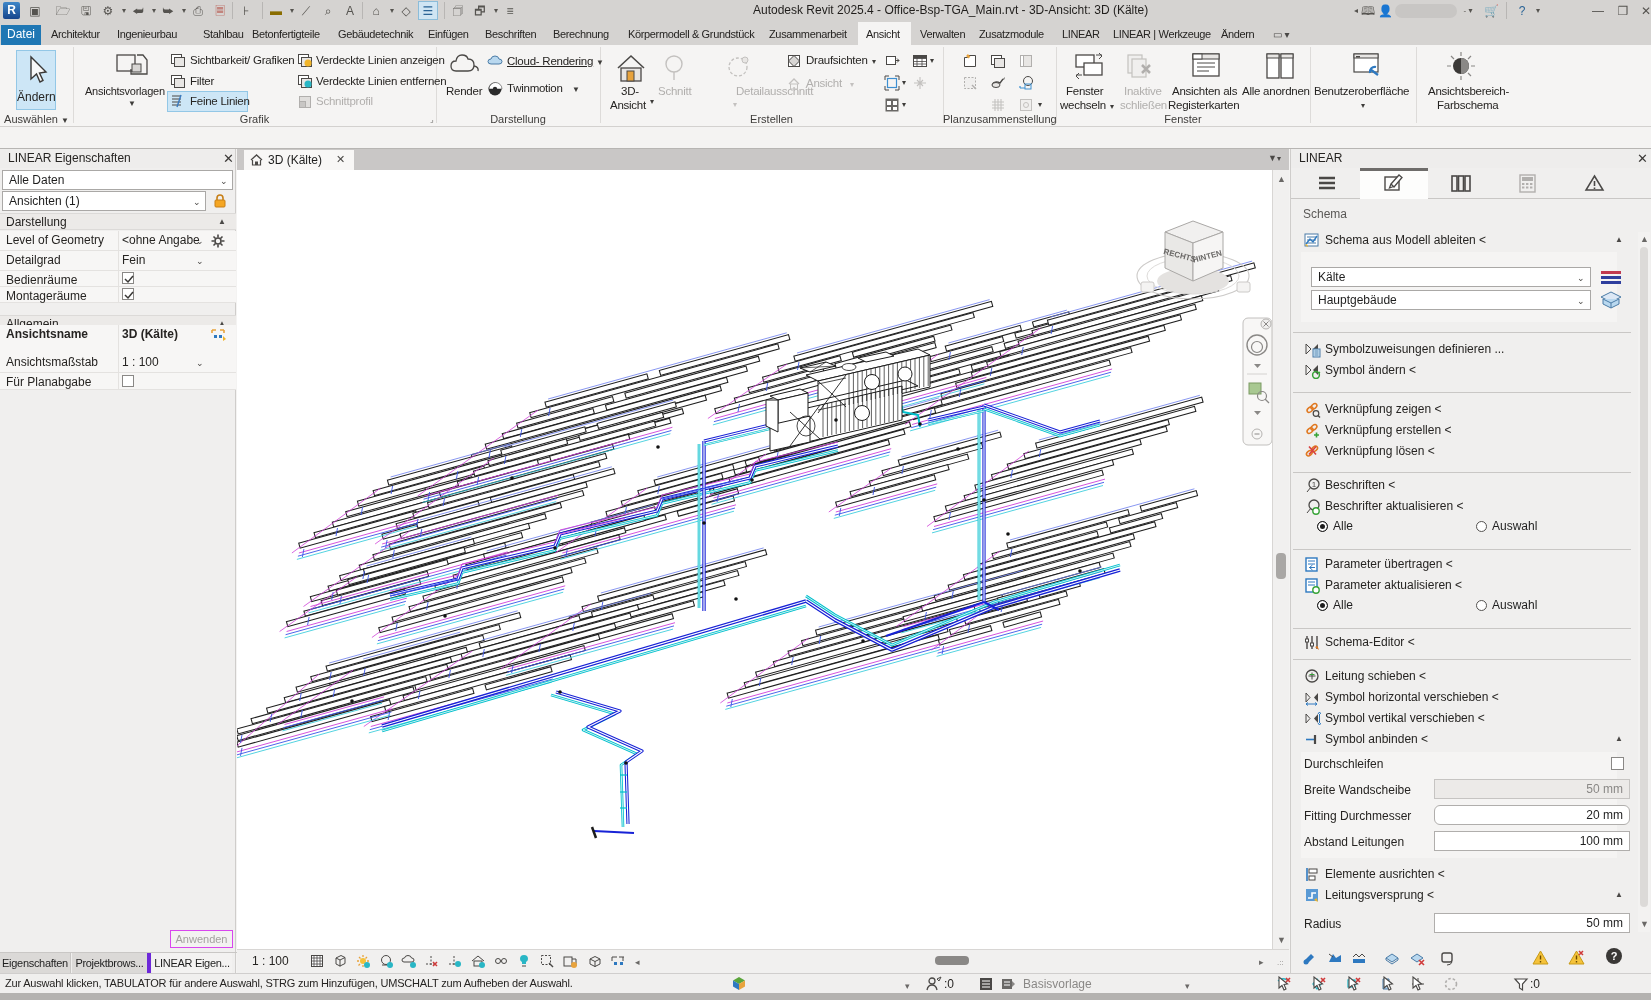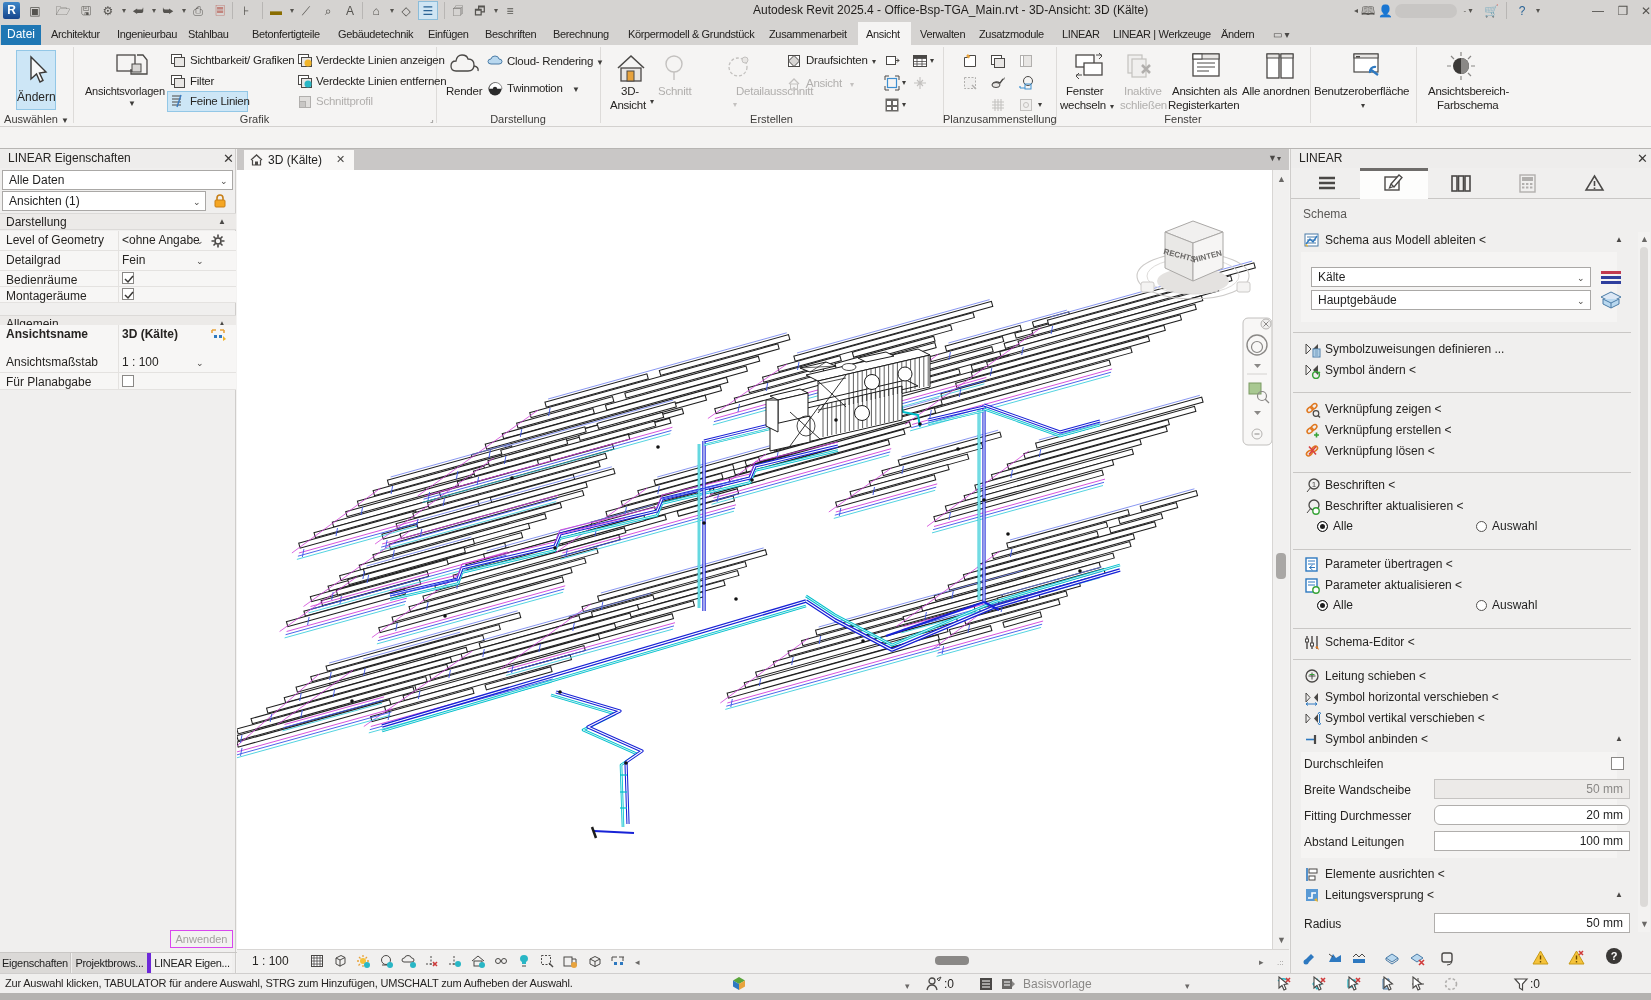--- a/index.html
+++ b/index.html
@@ -98,21 +98,21 @@
   <div class="ticon" style="left:1590px;">—</div>
   <div class="ticon" style="left:1615px;">❐</div>
   <div class="ticon" style="left:1638px;">✕</div>
 </div>
 
 <div class="abs" id="menubar">
   <div id="datei">Datei</div>
   <div style="position:absolute;left:858px;top:0px;width:53px;height:23px;background:#f5f4f3;"></div>
 <div class="mtab" style="left:51px;white-space:nowrap;">Architektur</div>
 <div class="mtab" style="left:117px;white-space:nowrap;">Ingenieurbau</div>
-<div class="mtab" style="left:188px;white-space:nowrap;text-align:center;">Stahlbau</div>
+<div class="mtab" style="left:203px;white-space:nowrap;text-align:center;">Stahlbau</div>
 <div class="mtab" style="left:252px;white-space:nowrap;">Betonfertigteile</div>
 <div class="mtab" style="left:338px;white-space:nowrap;">Gebäudetechnik</div>
 <div class="mtab" style="left:428px;white-space:nowrap;">Einfügen</div>
 <div class="mtab" style="left:485px;white-space:nowrap;">Beschriften</div>
 <div class="mtab" style="left:553px;white-space:nowrap;">Berechnung</div>
 <div class="mtab" style="left:628px;white-space:nowrap;">Körpermodell &amp; Grundstück</div>
 <div class="mtab" style="left:769px;white-space:nowrap;">Zusammenarbeit</div>
 <div class="mtab" style="left:866px;white-space:nowrap;">Ansicht</div>
 <div class="mtab" style="left:920px;white-space:nowrap;">Verwalten</div>
 <div class="mtab" style="left:979px;white-space:nowrap;">Zusatzmodule</div>
@@ -184,21 +184,21 @@
     </svg>
 <div class="rtxt gray" style="left:316px;top:50px;">Schnittprofil</div>
 <svg width="34" height="26" viewBox="0 0 34 26" style="position:absolute;left:448px;top:8px;">
       <path d="M8 8 q-5 0 -5 5 q0 5 5 5 h12 q6 0 6 -6 q0 -6 -6 -6 q-1 -4 -6 -4 q-5 0 -6 6z" fill="none" stroke="#4a4846" stroke-width="1.3"></path>
       <path d="M26 13 q5 1 4 5" fill="none" stroke="#4a4846" stroke-width="1.3"></path>
     </svg>
 <div class="rtxt" style="left:446px;top:40px;">Render</div>
 <svg class="smallico" style="left:487px;top:9px;" viewBox="0 0 16 16">
       <path d="M4 10 q-3 0 -3 -2.5 q0 -2.5 3 -2.5 q0.5 -3 4 -3 q3.5 0 4 3 q3 0 3 2.5 q0 2.5 -3 2.5z" fill="#b9d8ef" stroke="#4a7ba6"></path>
     </svg>
-<div class="rtxt" style="left:507px;top:10px;">Cloud- Rendering</div>
+<div class="rtxt" style="left:507px;top:10px;text-decoration:underline;">Cloud- Rendering</div>
     <div style="position:absolute;left:596px;top:13px;font-size:8px;color:#3e3c3a;">▼</div>
 <svg class="smallico" style="left:487px;top:36px;" viewBox="0 0 16 16">
       <circle cx="8" cy="8" r="6.5" fill="#2b2b2b"></circle>
       <path d="M2 8 a6.5 6.5 0 0 1 13 0z" fill="#fff" stroke="#2b2b2b" stroke-width="0.5"></path>
       <circle cx="8" cy="8" r="2.2" fill="#2b2b2b"></circle>
     </svg>
 <div class="rtxt" style="left:507px;top:37px;">Twinmotion</div>
     <div style="position:absolute;left:572px;top:40px;font-size:8px;color:#3e3c3a;">▼</div>
 <svg width="36" height="32" viewBox="0 0 36 32" style="position:absolute;left:613px;top:7px;">
       <path d="M5 16 L18 4 L31 16" fill="none" stroke="#4a4846" stroke-width="1.6"></path>

